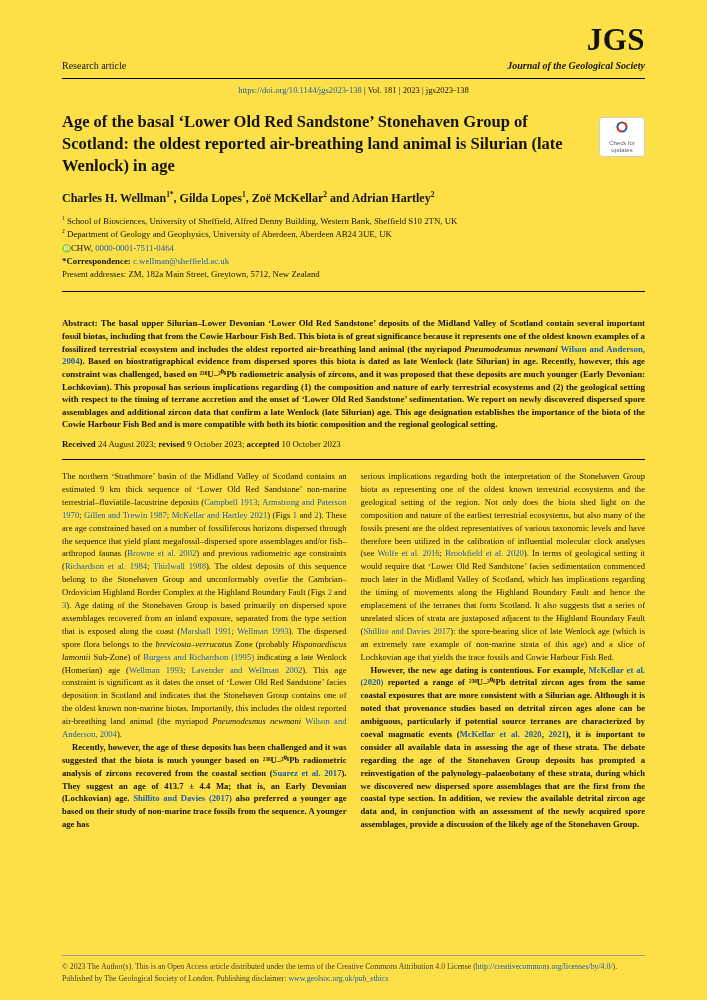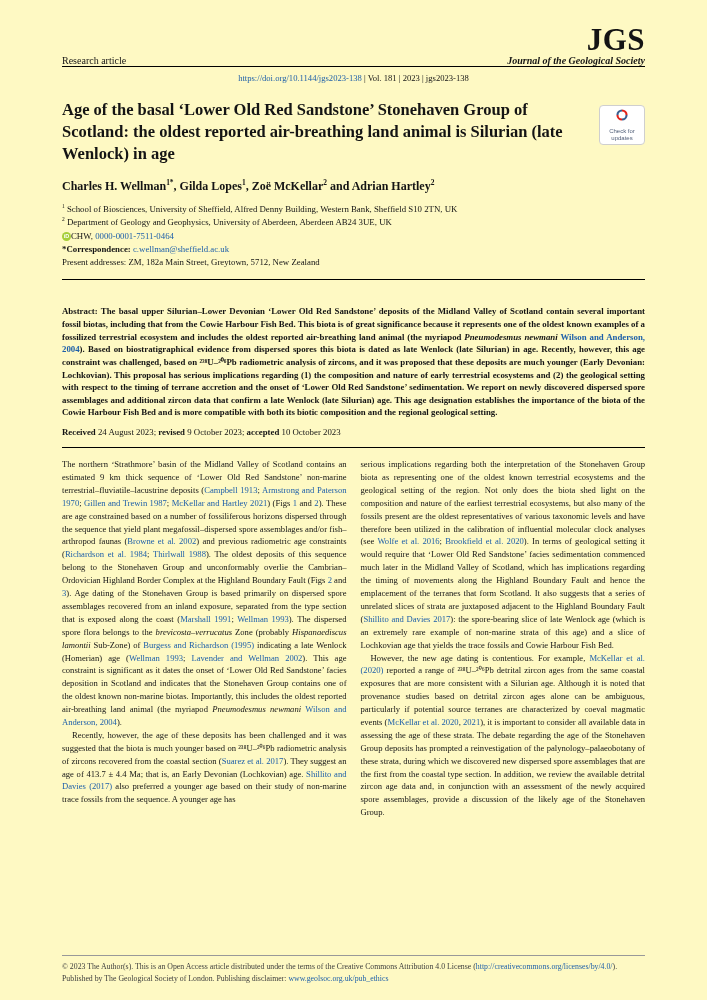--- a/index.html
+++ b/index.html
@@ -1,23 +1,23 @@
 <!DOCTYPE html>
 <html><head>
 <meta charset="utf-8">
 <style>
   * { margin:0; padding:0; box-sizing:border-box; }
   html,body { background:#ffffff; }
   body { width:707px; height:1000px; font-family:"Liberation Serif", serif; color:#141414; }
-  .page { width:707px; height:1000px; padding:24px 62px 16px 62px; overflow:hidden; display:flex; flex-direction:column; background:#fef9c3; }
+  .page { width:707px; height:1000px; padding:24px 62px 16px 62px; overflow:hidden; display:flex; flex-direction:column; background:#fde047; }
 
   .logo-row { text-align:right; }
   .logo { display:inline-block; font-size:31px; font-weight:bold; line-height:1; letter-spacing:0.5px; }
 
-  .masthead-row { display:flex; justify-content:space-between; align-items:flex-end; padding-bottom:0; border-bottom:1.2px solid #000; font-size:10px; }
+  .masthead-row { display:flex; justify-content:space-between; align-items:flex-end; margin-top:5px; padding-bottom:7px; border-bottom:1.2px solid #000; font-size:10px; }
   .journal-name { font-weight:bold; font-style:italic; }
 
   .doi-row { text-align:center; font-size:8.6px; margin-top:6px; }
   .link, .rs-a, .rs-ai { color:#1d5fa9; text-decoration:none; cursor:pointer; }
   .rs-i, .rs-ai { font-style:italic; }
   .rs-b { font-weight:bold; }
   .rs-sup { vertical-align:super; font-size:0.62em; line-height:0; }
 
   .title-block { display:flex; gap:28px; margin-top:16px; }
   h1.title { flex:1; font-size:16.5px; line-height:1.32; font-weight:bold; }
@@ -31,21 +31,21 @@
   .orcid-badge { width:9px; height:9px; border-radius:50%; background:#a6ce39; color:#fff; font-size:5.5px; display:inline-flex; align-items:center; justify-content:center; font-weight:bold; font-family:"Liberation Sans", sans-serif; flex:0 0 auto; }
 
   .rule-dark { border-top:1px solid #000; margin-top:10px; }
   .rule-light { border-top:1px solid #999; }
 
   .abstract { margin-top:25px; font-size:8.8px; font-weight:bold; line-height:1.44; text-align:justify; }
   .dates { margin-top:8px; font-size:8.8px; }
 
   .columns { display:flex; gap:14px; margin-top:10px; font-size:8.6px; line-height:1.5; text-align:justify; flex:1; }
   .col { flex:1; min-width:0; }
-  .col p.indent { text-indent:10px; }
+  .col p.indent { text-indent:10px;font-weight:bold; }
 
   footer { margin-top:auto; }
   .footer-text { padding-top:5px; font-size:7.8px; line-height:1.45; color:#3c3c3c; }
 </style>
 </head>
 <body>
 
 <div class="page">
 
   <header>

